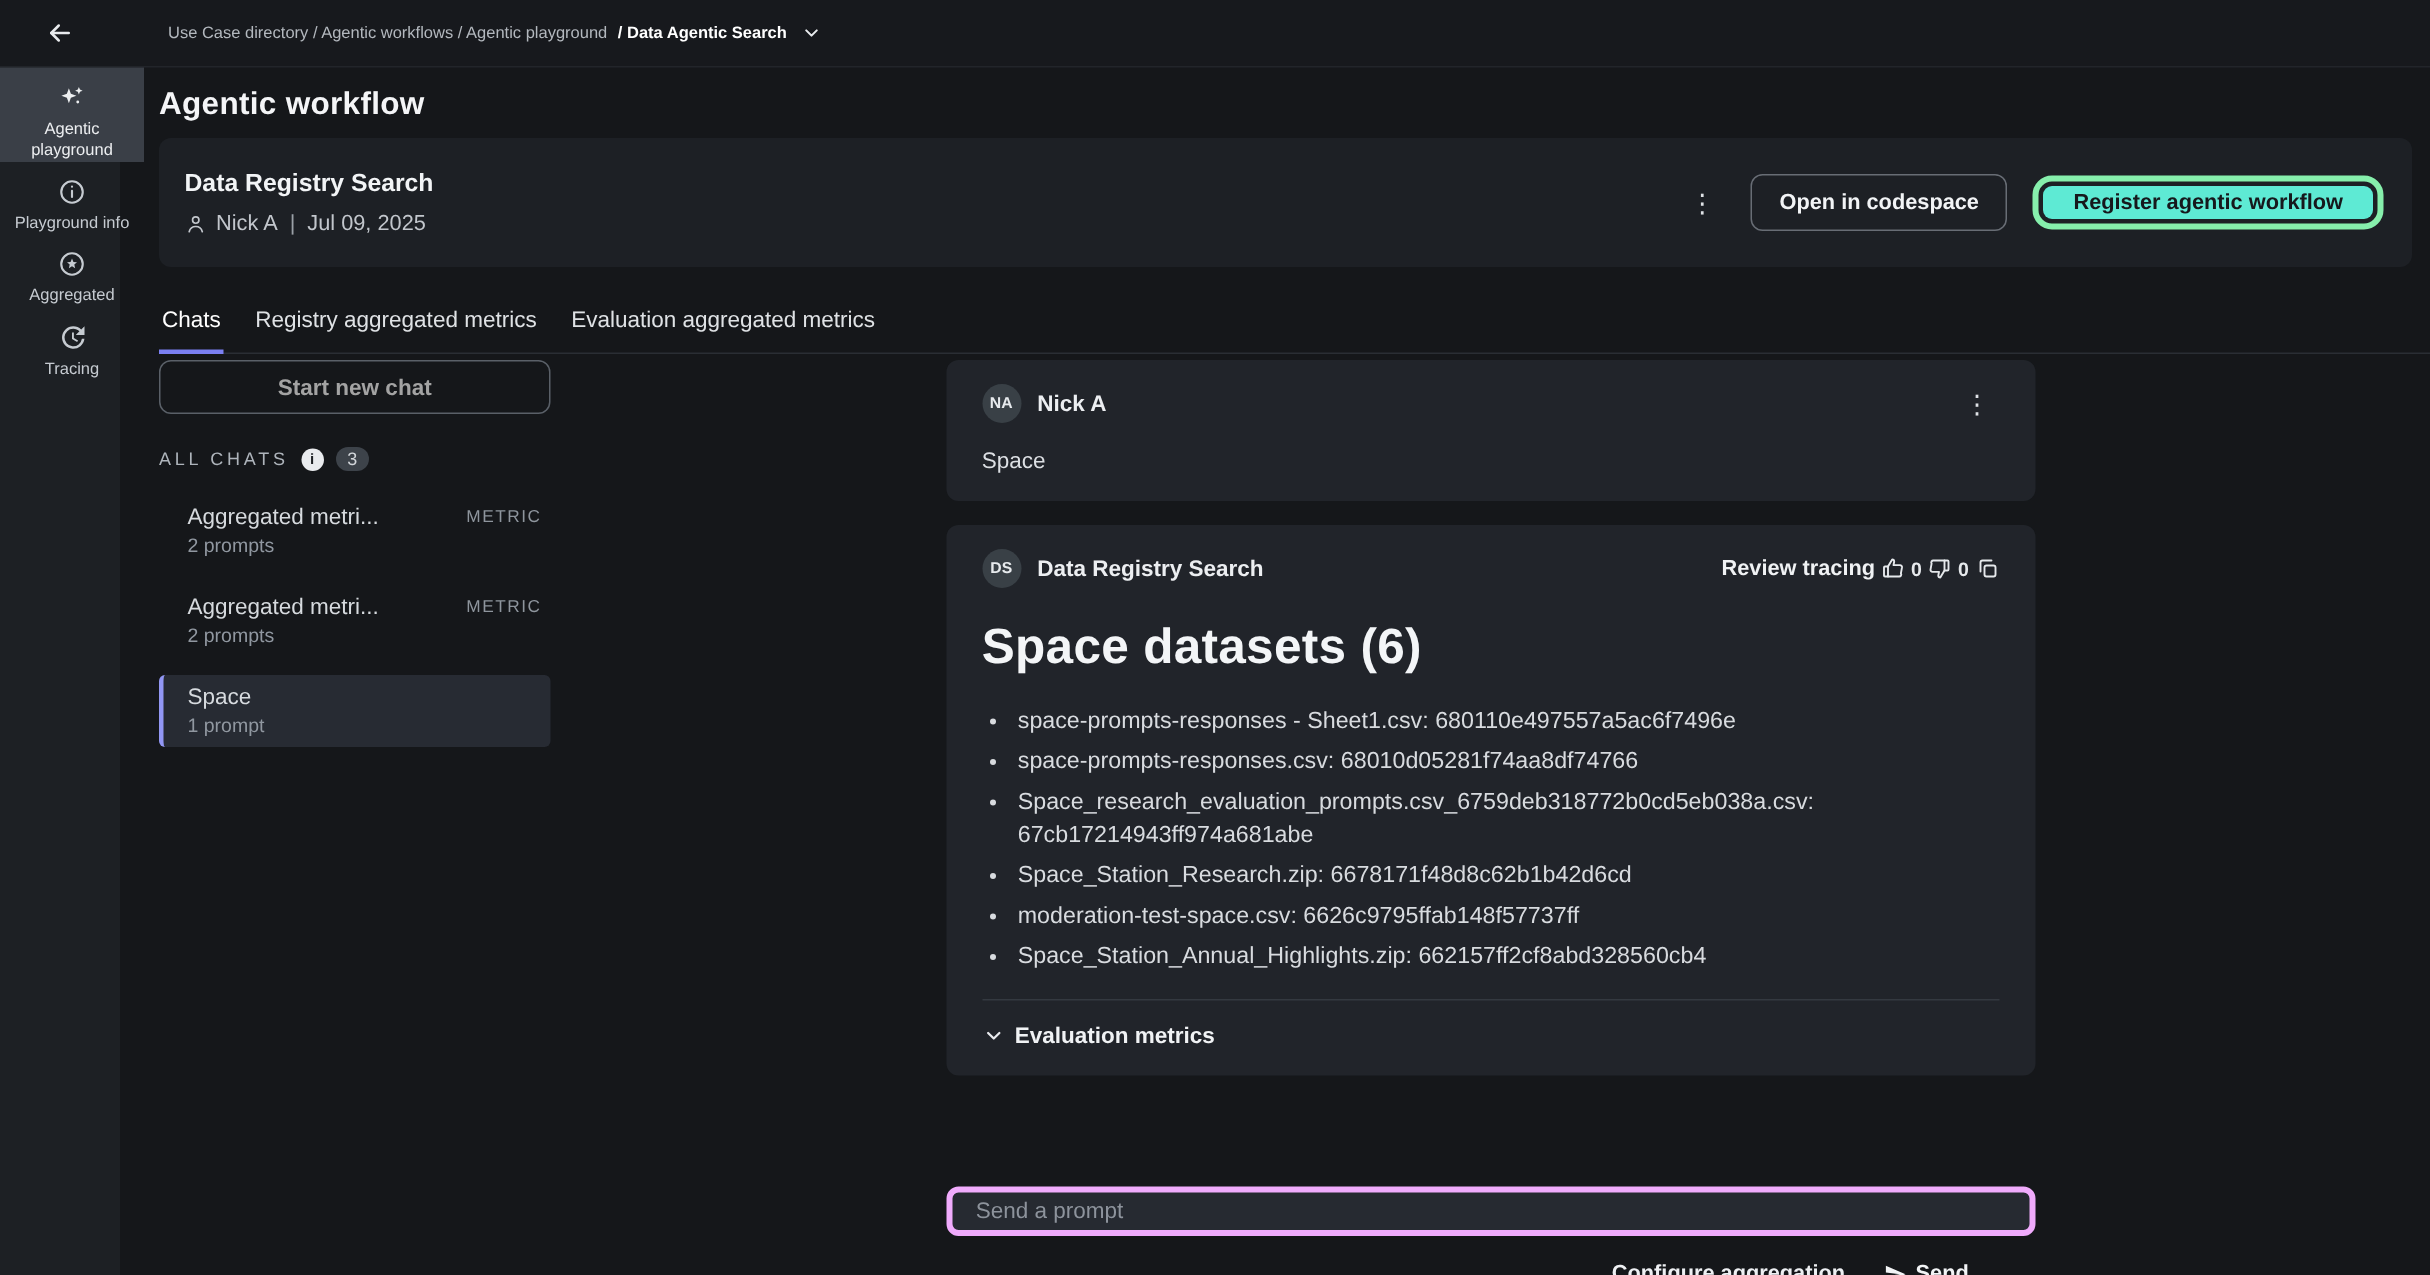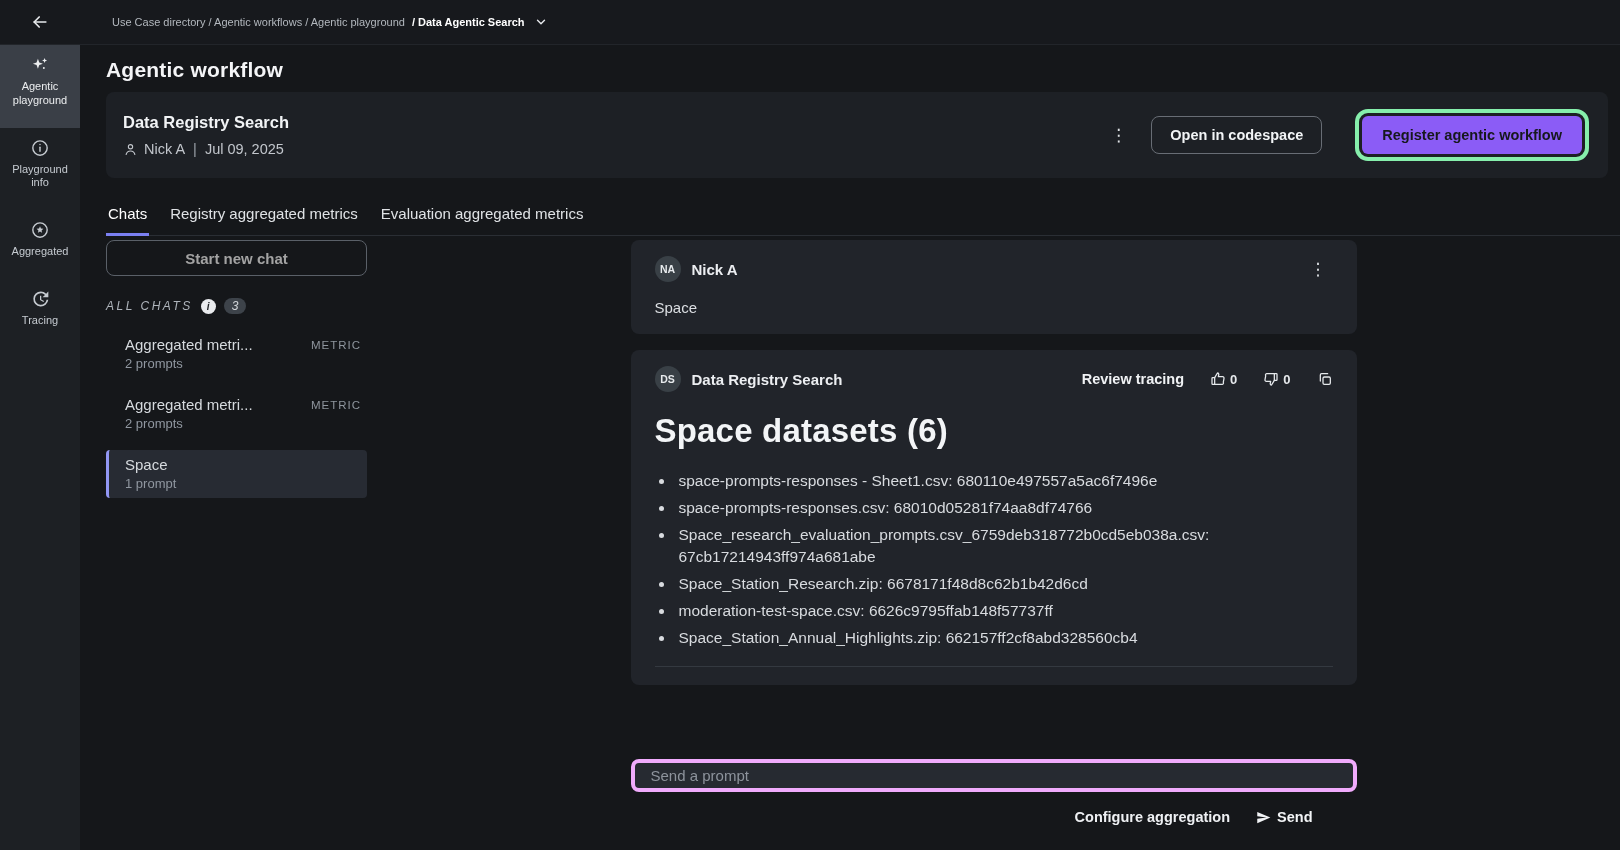--- a/index.html
+++ b/index.html
@@ -24,21 +24,21 @@
   .crumb-trail { color:#b3b8be; }
   .crumb-current { color:#ffffff; font-weight:bold; }
   .crumb-caret { display:flex; color:#e8eaed; margin-left:2px; }
 
   
   .body { flex:1; display:flex; min-height:0; }
 
   
   .sidebar { width:80px; flex:0 0 80px; background:#1d2024; display:flex; flex-direction:column; }
   .side-item {
-    width:80px; padding:10px 4px 20px; display:flex; flex-direction:column;
+    width:96px; padding:10px 4px 0; display:flex; flex-direction:column;
     align-items:center; gap:5px; cursor:pointer; color:#c6cbd1;
   }
   .side-item.selected { background:#3a3f47; color:#eceef0; }
   .side-item .s-icon { width:20px; height:20px; display:flex; }
   .side-item .s-label { font-size:11px; line-height:1.25; text-align:center; }
 
   
   .main { flex:1; min-width:0; padding-left:26px; display:flex; flex-direction:column; }
   .page-title { font-size:21px; font-weight:bold; letter-spacing:.2px; margin-top:13px; color:#f4f5f7; }
 
@@ -52,42 +52,42 @@
   .wf-meta { display:flex; align-items:center; gap:6px; color:#c2c6cc; font-size:14.5px; }
   .wf-meta .pipe { color:#9aa0a7; margin:0 2px; }
   .wf-right { margin-left:auto; display:flex; align-items:center; gap:18px; }
   .kebab-btn { background:none; border:none; color:#dfe2e6; font-size:17px; line-height:1; cursor:pointer; padding:4px 6px; }
   .btn-outline {
     background:transparent; border:1px solid #686d75; border-radius:8px;
     color:#f2f4f6; font-weight:bold; font-size:14.5px; padding:0 18px; height:38px; cursor:pointer;
     font-family:"Liberation Sans", sans-serif;
   }
   .btn-register {
-    background:#8b5cf6; border:none; border-radius:6px; color:#16181c;
-    font-weight:bold; font-size:14.5px; padding:0 20px; height:38px; cursor:pointer;
-    outline:4px solid #86efac; outline-offset:3px; margin-right:8px; margin-left:22px;
+    background:#5eead4; border:none; border-radius:6px; color:#16181c;
+    font-weight:bold; font-size:14.5px; padding:0 20px; height:22px; cursor:pointer;
+    outline:4px solid #86efac; outline-offset:3px; margin-right:8px; margin-left:6px;
     font-family:"Liberation Sans", sans-serif;
   }
 
   
   .tabs { margin-top:27px; display:flex; gap:19px; border-bottom:1px solid #2a2e34; }
   .tab { padding:0 2px 11px; font-size:15px; color:#dfe2e5; cursor:pointer; border-bottom:3px solid transparent; margin-bottom:-1px; }
   .tab.active { color:#ffffff; border-bottom-color:#7b80f2; }
 
   
   .content { flex:1; display:flex; min-height:0; padding-top:4px; }
 
   
   .chat-col { width:261px; flex:0 0 261px; display:flex; flex-direction:column; }
   .start-chat-btn {
     height:36px; border:1px solid #5a6068; border-radius:8px; background:transparent;
     color:#a3a3a3; font-weight:bold; font-size:15px; cursor:pointer;
     font-family:"Liberation Sans", sans-serif;
   }
-  .all-chats-row { margin-top:22px; display:flex; align-items:center; gap:8px;font-style:italic; }
+  .all-chats-row { margin-top:22px; display:flex; align-items:center; gap:8px; }
   .all-chats-label { font-size:12px; letter-spacing:2.5px; color:#aeb4bb; }
   .info-chip { width:15px; height:15px; border-radius:50%; background:#e9ebee; color:#1d2024;
     font-size:10px; font-weight:bold; display:flex; align-items:center; justify-content:center; cursor:pointer; }
   .count-badge { background:#3d434a; color:#d2d6da; font-size:12px; border-radius:9px; padding:1px 8px; }
   .chat-items { margin-top:16px; display:flex; flex-direction:column; gap:12px; }
   .chat-item { padding:6px 6px 7px 19px; cursor:pointer; border-radius:4px; }
   .chat-item.selected { background:#272b33; border-left:3px solid #9297f4; padding-left:16px; }
   .ci-top { display:flex; align-items:center; justify-content:space-between; }
   .ci-title { font-size:15px; color:#d6dade; }
   .ci-badge { font-size:11.5px; letter-spacing:1px; color:#8e959d; }
@@ -98,21 +98,21 @@
   .chat-stream { width:726px; margin:0 auto; display:flex; flex-direction:column; }
   .msg-card { background:#21242a; border-radius:8px; padding:16px 24px 18px; }
   .msg-card + .msg-card { margin-top:16px; }
   .msg-head { display:flex; align-items:center; gap:11px; }
   .avatar { width:26px; height:26px; border-radius:50%; background:#394046; color:#e7eaed;
     font-size:10.5px; font-weight:bold; display:flex; align-items:center; justify-content:center; flex:0 0 26px; }
   .sender { font-size:15px; font-weight:bold; color:#eceef1; }
   .msg-kebab { margin-left:auto; }
   .msg-text { margin-top:17px; font-size:15px; color:#dcdfe3; }
 
-  .asst-actions { margin-left:auto; display:flex; align-items:center; gap:26px; }
+  .asst-actions { margin-left:auto; display:flex; align-items:center; gap:4px; }
   .review-tracing { font-size:14.5px; font-weight:bold; color:#f0f2f4; cursor:pointer; }
   .vote { display:flex; align-items:center; gap:4px; cursor:pointer; color:#e6e9ec; }
   .vote .cnt { font-size:13px; font-weight:bold; }
   .icon-btn { background:none; border:none; color:#e6e9ec; cursor:pointer; display:flex; padding:0; }
 
   .asst-heading { margin-top:20px; font-size:33px; font-weight:bold; letter-spacing:.2px; color:#f3f5f7; }
   .asst-bullets { margin:20px 0 0 20px; }
   .asst-bullets li { font-size:15.5px; color:#d8dbdf; line-height:1.42; padding-left:4px; margin-bottom:5px; }
   .asst-divider { border:none; border-top:1px solid #343940; margin:17px 0 0; }
   .eval-toggle { margin-top:15px; display:flex; align-items:center; gap:7px; cursor:pointer; }
@@ -321,20 +321,28 @@
                 <li>space-prompts-responses - Sheet1.csv: 680110e497557a5ac6f7496e</li>
                 <li>space-prompts-responses.csv: 68010d05281f74aa8df74766</li>
                 <li>Space_research_evaluation_prompts.csv_6759deb318772b0cd5eb038a.csv: 67cb17214943ff974a681abe</li>
                 <li>Space_Station_Research.zip: 6678171f48d8c62b1b42d6cd</li>
                 <li>moderation-test-space.csv: 6626c9795ffab148f57737ff</li>
                 <li>Space_Station_Annual_Highlights.zip: 662157ff2cf8abd328560cb4</li>
               </ul>
 
               <hr class="asst-divider">
 
+              <div class="eval-toggle">
+                <span>
+                  <svg width="15" height="15" viewBox="0 0 24 24" fill="none" stroke="currentColor" stroke-width="2.4" stroke-linecap="round" stroke-linejoin="round">
+                      <path d="M6 9l6 6 6-6"></path>
+                    </svg>
+                </span>
+                <span class="lbl">Evaluation metrics</span>
+              </div>
             </article>
 
             <div class="composer">
               <input class="prompt-input" type="text" placeholder="Send a prompt" style="">
               <div class="composer-actions">
                 <span class="cfg-agg">Configure aggregation</span>
                 <button class="send-btn">
                   <span>
                     <svg width="15" height="15" viewBox="0 0 24 24" fill="currentColor">
                         <path d="M2 21l21-9L2 3v7l15 2-15 2z"></path>

